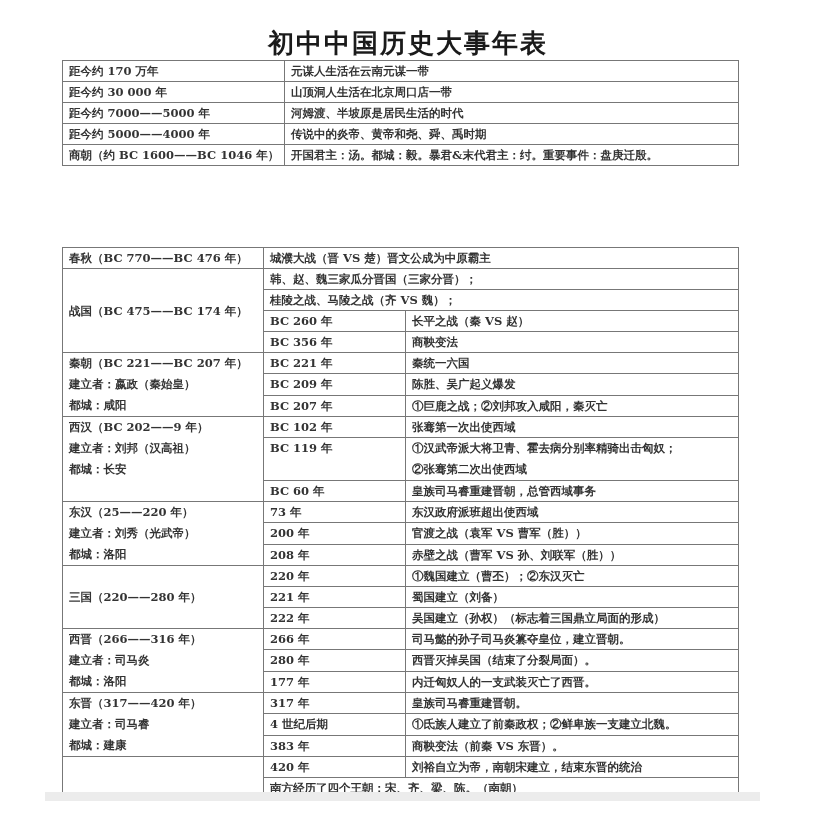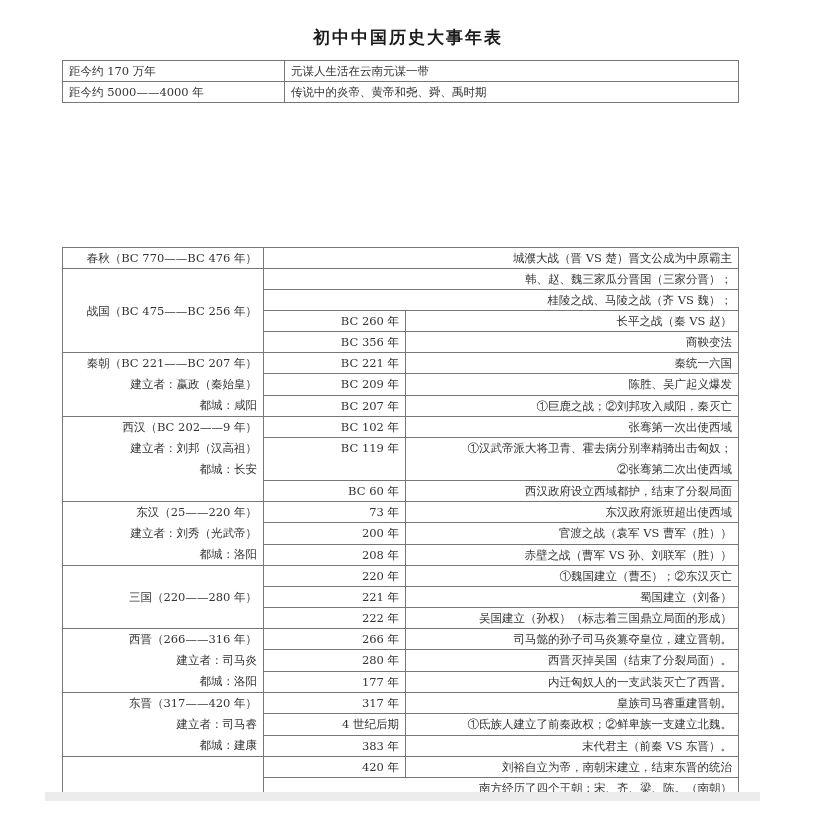--- a/index.html
+++ b/index.html
@@ -1,21 +1,21 @@
 <!DOCTYPE html>
 <html><head>
 <meta charset="utf-8">
 <style>
   html, body { margin: 0; padding: 0; background: #ffffff; }
   body { width: 816px; height: 816px; position: relative; overflow: hidden;
          font-family: "DejaVu Serif", "Liberation Serif", serif; color: #2a2a2a; }
   .title { position: absolute; top: 26px; left: 0; width: 816px; text-align: center;
-           font-size: 17px; font-weight: bold; letter-spacing: 2px; color: #1a1a1a; }
+           font-size: 26px; font-weight: bold; letter-spacing: 2px; color: #1a1a1a; }
   .tbl { position: absolute; left: 62px; top: 60px; width: 676px; }
-  table { border-collapse: collapse; width: 676px; table-layout: fixed; }
+  table { border-collapse: collapse; width: 676px; table-layout: fixed; font-weight: bold; }
   td { border: 1px solid #777; font-size: 11.5px; line-height: 20px; padding: 0 6px;
        vertical-align: middle; white-space: nowrap; overflow: hidden; color: #333; }
   td.top { vertical-align: top; }
   .ml div { line-height: 21px; }
   .graybar { position: absolute; left: 45px; top: 792px; width: 715px; height: 9px; background: #ececec; }
   .cut { position: absolute; left: 45px; top: 801px; width: 771px; height: 15px; background: #ffffff; }
 </style>
 </head>
 <body>
 
@@ -39,43 +39,55 @@
   <colgroup>
         <col style="width:222px">
         <col style="width:454px">
       </colgroup>
   <tbody>
         <tr>
           <td>距今约 170 万年</td>
           <td>元谋人生活在云南元谋一带</td>
         </tr>
   <tr>
+          <td>距今约 30 000 年</td>
+          <td>山顶洞人生活在北京周口店一带</td>
+        </tr>
+  <tr>
+          <td>距今约 7000——5000 年</td>
+          <td>河姆渡、半坡原是居民生活的时代</td>
+        </tr>
+  <tr>
           <td>距今约 5000——4000 年</td>
           <td>传说中的炎帝、黄帝和尧、舜、禹时期</td>
+        </tr>
+  <tr>
+          <td>商朝（约 BC 1600——BC 1046 年）</td>
+          <td>开国君主：汤。都城：毅。暴君&amp;末代君主：纣。重要事件：盘庚迁殷。</td>
         </tr>
 </tbody>
     </table>
 </div>
 
 <div style="position:absolute; left:62px; top:247px; width:676px;">
-<table style="width:676px; table-layout:fixed; border-collapse:collapse;text-align:right;">
+<table style="width:676px; table-layout:fixed; border-collapse:collapse;">
   <colgroup>
         <col style="width:201px">
         <col style="width:142px">
         <col style="width:333px">
       </colgroup>
 
   <tbody>
         <tr>
     <td>春秋（BC 770——BC 476 年）</td>
     <td colspan="2">城濮大战（晋 VS 楚）晋文公成为中原霸主</td>
   </tr>
 
   <tr>
-    <td rowspan="4">战国（BC 475——BC 256 年）</td>
+    <td rowspan="4">战国（BC 475——BC 174 年）</td>
     <td colspan="2">韩、赵、魏三家瓜分晋国（三家分晋）；</td>
   </tr>
   <tr>
     <td colspan="2">桂陵之战、马陵之战（齐 VS 魏）；</td>
   </tr>
   <tr>
     <td>BC 260 年</td>
     <td>长平之战（秦 VS 赵）</td>
   </tr>
   <tr>
@@ -112,21 +124,21 @@
   </tr>
   <tr>
     <td class="top">BC 119 年</td>
     <td class="ml">
       <div>①汉武帝派大将卫青、霍去病分别率精骑出击匈奴；</div>
       <div>②张骞第二次出使西域</div>
     </td>
   </tr>
   <tr>
     <td>BC 60 年</td>
-    <td>西汉政府设立西域都护，结束了分裂局面</td>
+    <td>皇族司马睿重建晋朝，总管西域事务</td>
   </tr>
 
   <tr>
     <td rowspan="3" class="top ml">
       <div>东汉（25——220 年）</div>
       <div>建立者：刘秀（光武帝）</div>
       <div>都城：洛阳</div>
     </td>
     <td>73 年</td>
     <td>东汉政府派班超出使西域</td>
@@ -180,21 +192,21 @@
     </td>
     <td>317 年</td>
     <td>皇族司马睿重建晋朝。</td>
   </tr>
   <tr>
     <td>4 世纪后期</td>
     <td>①氐族人建立了前秦政权；②鲜卑族一支建立北魏。</td>
   </tr>
   <tr>
     <td>383 年</td>
-    <td>末代君主（前秦 VS 东晋）。</td>
+    <td>商鞅变法（前秦 VS 东晋）。</td>
   </tr>
 
   <tr>
     <td rowspan="3"></td>
     <td>420 年</td>
     <td>刘裕自立为帝，南朝宋建立，结束东晋的统治</td>
   </tr>
   <tr>
     <td colspan="2">南方经历了四个王朝：宋、齐、梁、陈。（南朝）</td>
   </tr>

